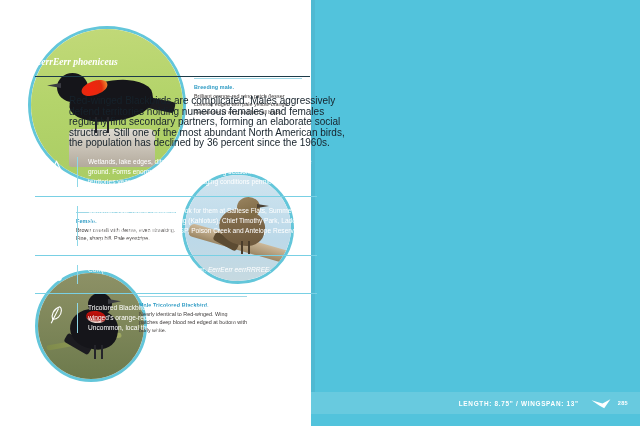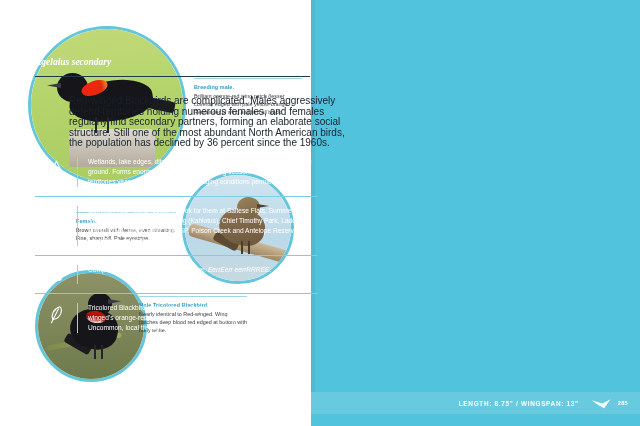--- a/index.html
+++ b/index.html
@@ -192,21 +192,21 @@
     <div class="caption" id="cap-tricolored">
       <div class="rule"></div>
       <div class="cap-title">Male Tricolored Blackbird.</div>
       <div class="cap-body">Nearly identical to Red-winged. Wing patches deep blood red edged at bottom with buffy white.</div>
     </div>
   </div>
 
   <div class="right-page"></div>
   <div class="right-edge"></div>
 
-  <div class="species-latin">Agelaius secondary</div>
+  <div class="species-latin">EerrEerr phoeniceus</div>
   <div class="title-rule"></div>
   <div class="intro">Red-winged Blackbirds are complicated. Males aggressively defend territories holding numerous females, and females regularly find secondary partners, forming an elaborate social structure. Still one of the most abundant North American birds, the population has declined by 36 percent since the 1960s.</div>
 
   <div class="facts">
 
     <div class="fact">
       <div class="ico">
         <svg width="17" height="19" viewBox="0 0 17 19">
           <path d="M8.5 2 L15 16 L2 16 Z" fill="none" stroke="#ffffff" stroke-width="1.1" stroke-linejoin="round"></path>
           <line x1="8.5" y1="16" x2="8.5" y2="18.4" stroke="#ffffff" stroke-width="1.1"></line>

